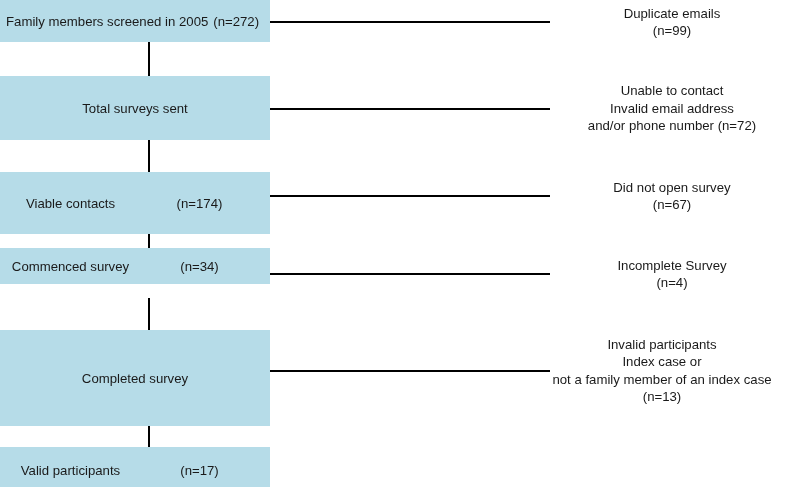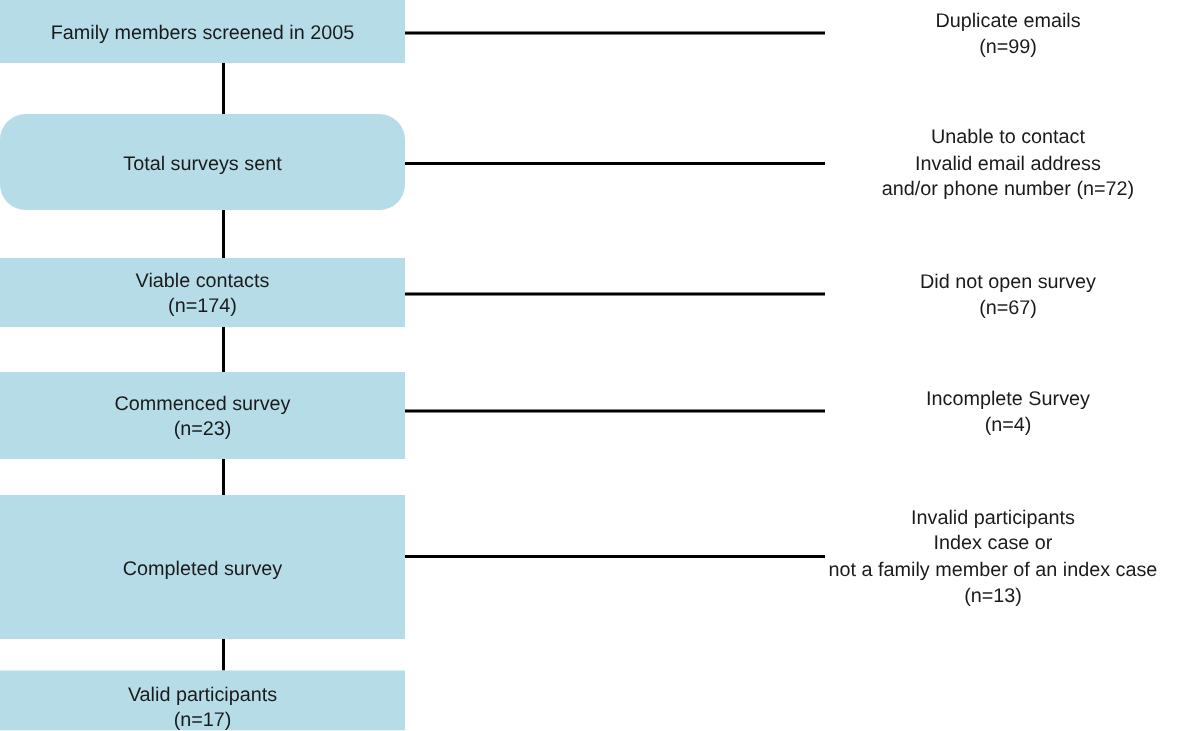--- a/index.html
+++ b/index.html
@@ -18,21 +18,21 @@
     height: 487px;
     overflow: hidden;
     background: #ffffff;
   }
   .flow-box {
     position: absolute;
     left: 0;
     width: 270px;
     background: #b6dce8;
     display: flex;
-    flex-direction: column;
+    flex-direction: row;
     align-items: center;
     justify-content: center;
     box-sizing: border-box;
     padding: 2px 6px;
   }
   .flow-box .box-line {
     display: block;
     width: 100%;
     text-align: center;
     font-size: 13.2px;
@@ -81,34 +81,35 @@
   <div class="v-connector" style="left:148px; top:410px; height:37px;"></div>
 
   <div class="h-connector" style="left:270px; top:21px; width:280px;"></div>
   <div class="h-connector" style="left:270px; top:108px; width:280px;"></div>
   <div class="h-connector" style="left:270px; top:195px; width:280px;"></div>
   <div class="h-connector" style="left:270px; top:273px; width:280px;"></div>
   <div class="h-connector" style="left:270px; top:370px; width:280px;"></div>
 
   <div class="flow-box" style="top:0px; height:42px;">
     <span class="box-line">Family members screened in 2005</span>
+    <span class="box-line">(n=272)</span>
   </div>
 
-  <div class="flow-box" style="top:76px; height:64px;border-radius:17px;">
+  <div class="flow-box" style="top:76px; height:64px;">
     <span class="box-line">Total surveys sent</span>
   </div>
 
-  <div class="flow-box" style="top:172px; height:46px;">
+  <div class="flow-box" style="top:172px; height:62px;">
     <span class="box-line">Viable contacts</span>
     <span class="box-line">(n=174)</span>
   </div>
 
-  <div class="flow-box" style="top:248px; height:58px;">
+  <div class="flow-box" style="top:248px; height:36px;">
     <span class="box-line">Commenced survey</span>
-    <span class="box-line">(n=23)</span>
+    <span class="box-line">(n=34)</span>
   </div>
 
   <div class="flow-box" style="top:330px; height:96px;">
     <span class="box-line">Completed survey</span>
   </div>
 
   <div class="flow-box" style="top:447px; height:47px;">
     <span class="box-line">Valid participants</span>
     <span class="box-line">(n=17)</span>
   </div>

